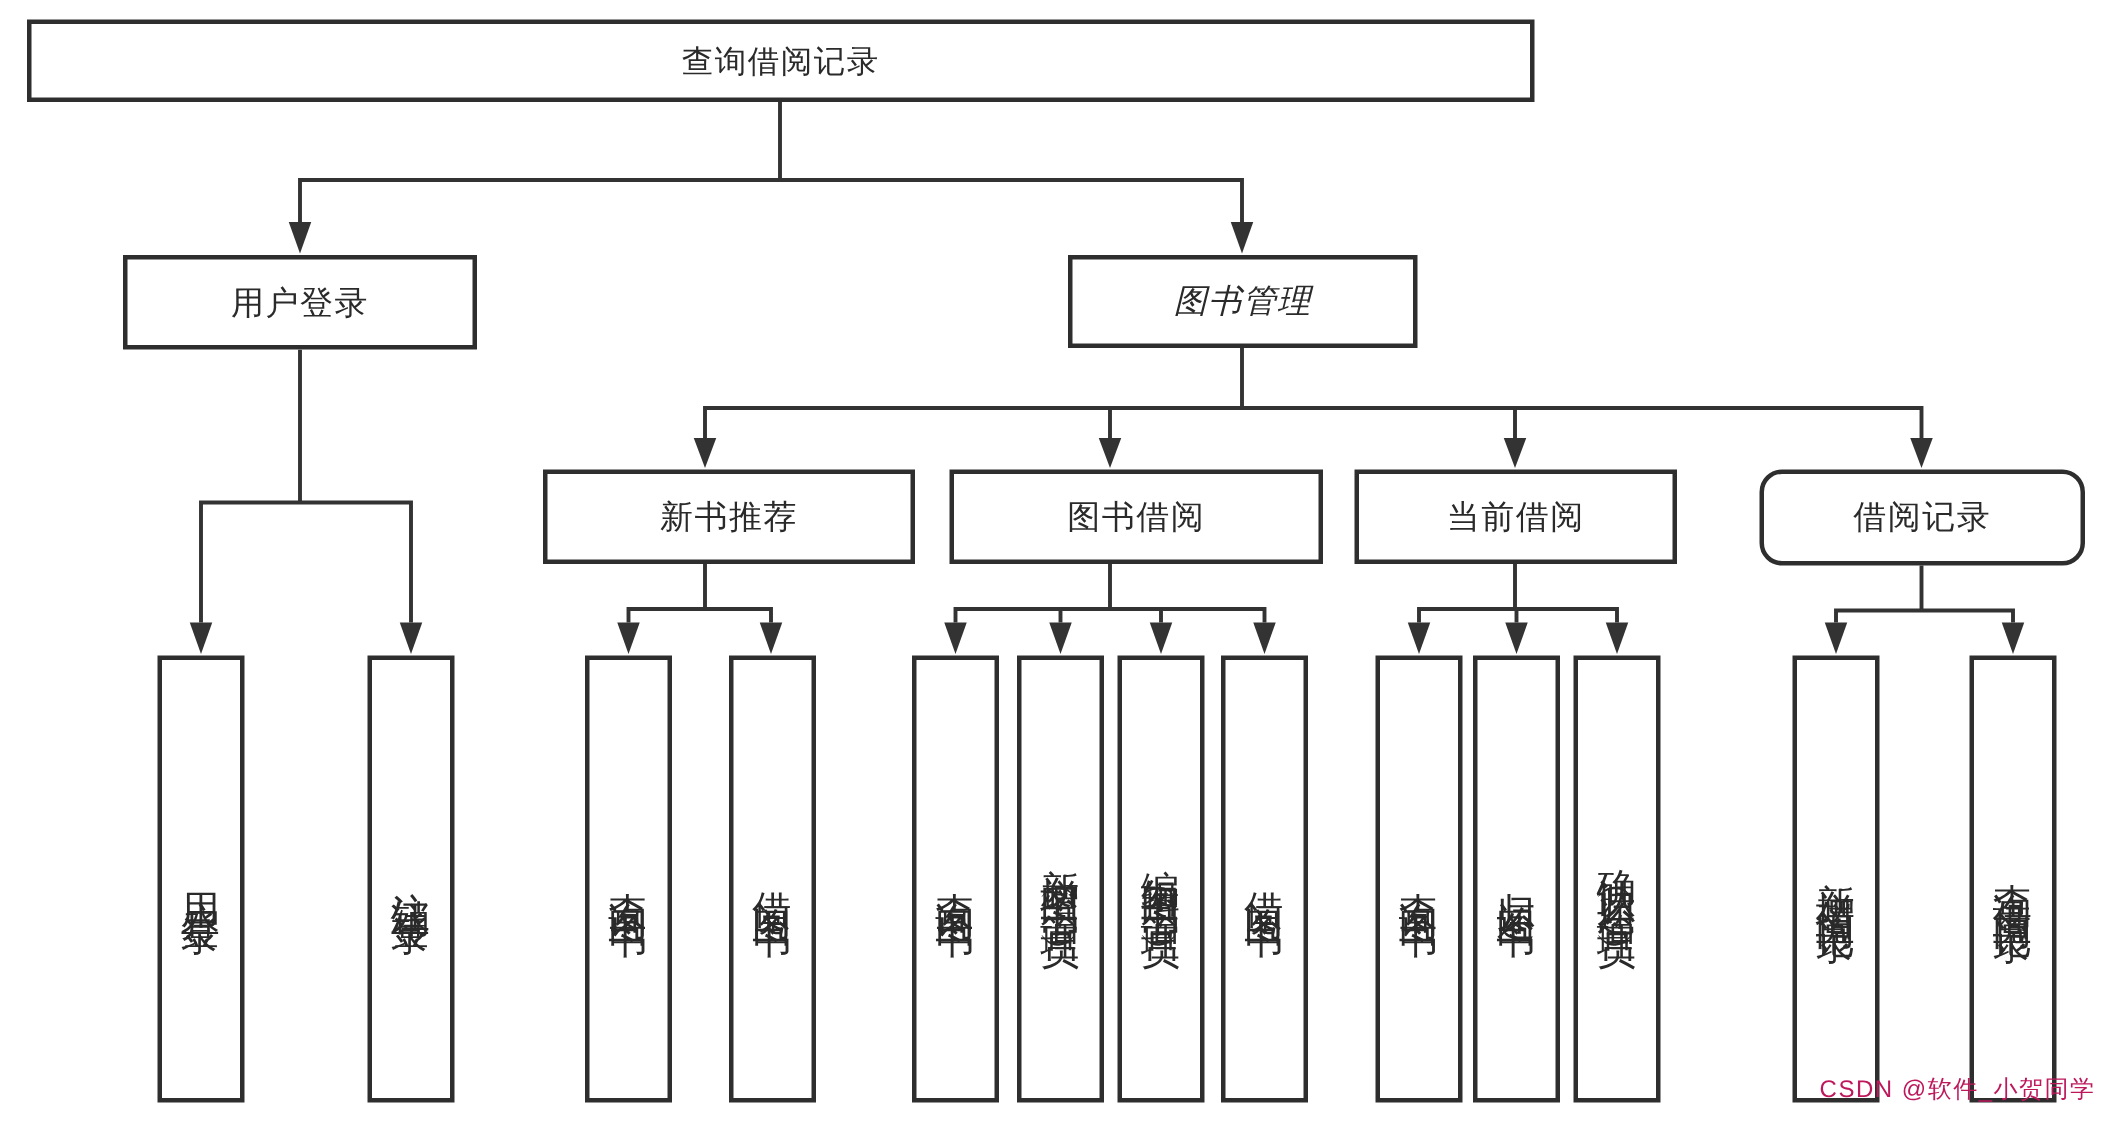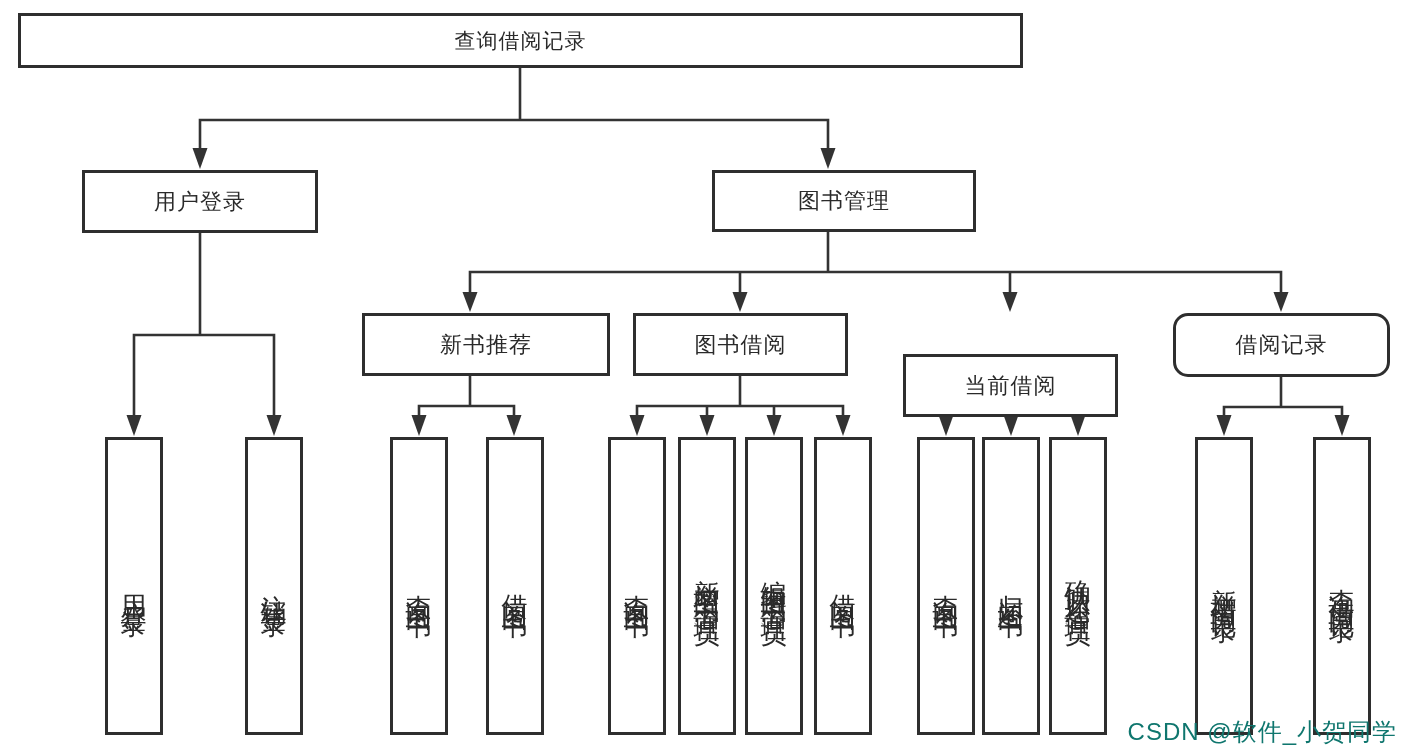--- a/index.html
+++ b/index.html
@@ -43,22 +43,22 @@
     top: 437px;
     width: 58px;
     height: 298px;
   }
   .line { stroke: #333333; stroke-width: 2.6; fill: none; }
   .arrow { fill: #333333; stroke: none; }
   #watermark {
     position: absolute;
     right: 8px;
     top: 716px;
-    font-size: 24px;
-    color: #0f766e;
+    font-size: 16px;
+    color: #be185d;
     letter-spacing: 1px;
     z-index: 5;
     white-space: nowrap;
     text-align: right;
   }
 </style>
 </head>
 <body>
 
 <div id="stage">
@@ -95,25 +95,25 @@
     <polygon class="arrow" points="1070.5,415 1085.5,415 1078,436"></polygon>
 
     <path class="line" d="M1281 377 V408.3 M1222.7 407 H1343.3 M1224 407 V415 M1342 407 V415"></path>
     <polygon class="arrow" points="1216.5,415 1231.5,415 1224,436"></polygon>
     <polygon class="arrow" points="1334.5,415 1349.5,415 1342,436"></polygon>
   </svg>
 
   <div class="node h-node root-node" style="left:18px; top:13px; width:1005px; height:55px;">查询借阅记录</div>
 
   <div class="node h-node" style="left:82px; top:170px; width:236px; height:63px;">用户登录</div>
-  <div class="node h-node" style="left:712px; top:170px; width:264px; height:62px;">图书管理</div>
+  <div class="node h-node" style="left:712px; top:170px; width:233px; height:62px;font-style:italic;">图书管理</div>
 
   <div class="node h-node" style="left:362px; top:313px; width:248px; height:63px;">新书推荐</div>
-  <div class="node h-node" style="left:633px; top:313px; width:215px; height:63px;">图书借阅</div>
-  <div class="node h-node" style="left:903px; top:313px; width:215px; height:63px;margin-top:41px;">当前借阅</div>
+  <div class="node h-node" style="left:633px; top:313px; width:249px; height:63px;">图书借阅</div>
+  <div class="node h-node" style="left:903px; top:313px; width:215px; height:63px;">当前借阅</div>
   <div class="node h-node" style="left:1173px; top:313px; width:217px; height:64px;border-radius:15px;">借阅记录</div>
 
   <div class="node v-node" style="left:105px;">用户登录</div>
   <div class="node v-node" style="left:245px;">注销登录</div>
 
   <div class="node v-node" style="left:390px;">查询图书</div>
   <div class="node v-node" style="left:486px;">借阅图书</div>
 
   <div class="node v-node" style="left:608px;">查询图书</div>
   <div class="node v-node" style="left:678px;">新增图书（管理员）</div>

